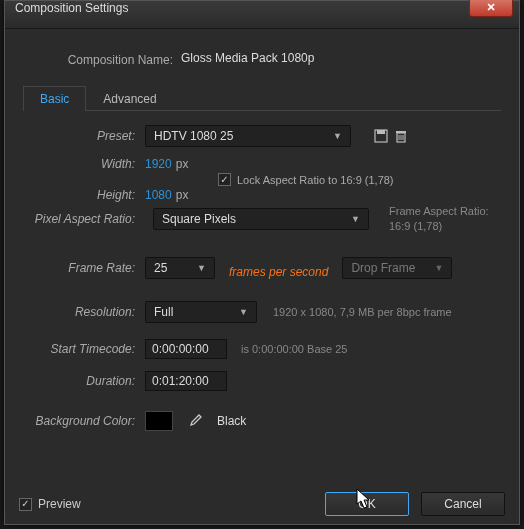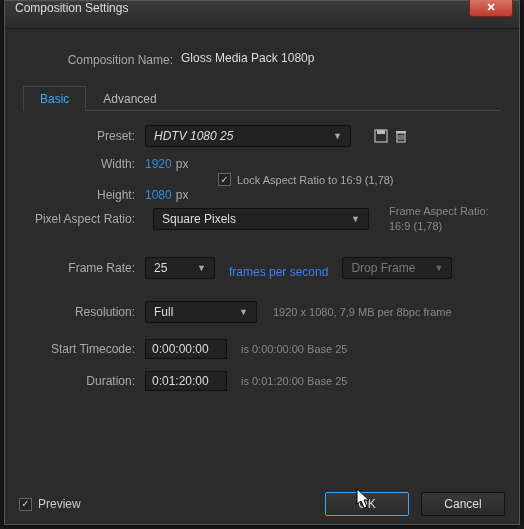--- a/index.html
+++ b/index.html
@@ -9,32 +9,32 @@
   .titlebar .title { color: #ddd; font-size: 12px; flex: 1; }
   .close-btn { width: 44px; height: 20px; background: linear-gradient(#d97a6a,#c0392b); border: 1px solid #7a2318; border-radius: 3px; margin-right: 6px; display:flex; align-items:center; justify-content:center; color:#fff; font-size:11px; font-weight:bold; cursor:pointer; margin-top:-4px;}
   .content { padding: 14px 18px 10px 18px; color: #aaa; font-size: 12px; }
   .name-row { display:flex; align-items:flex-end; margin: 6px 0 18px 0;}
   .name-lab { width: 158px; text-align:right; padding-right:8px; color:#aaa;}
   .name-field { flex:1; background: transparent; border:none; color:#ddd; font-size:12px; padding:2px 0;}
   .tabs { display:flex; border-bottom:1px solid #444; margin-bottom:14px;}
   .tab { padding: 5px 16px; color:#bbb; cursor:pointer; font-size:12px; border:1px solid transparent; border-bottom:none; position:relative; top:1px;text-align:right;}
   .tab.active { color:#3fa9f5; border-color:#444; background:#2b2b2b;}
   .settings-row { display:flex; align-items:center; margin-bottom: 10px; }
-  .settings-row .slab { width: 122px; text-align:right; padding-right: 10px; color:#aaa;}
+  .settings-row .slab { width: 122px; text-align:right; padding-right: 10px; color:#aaa;font-style:italic;}
   .dropdown { background:#222; border:1px solid #111; color:#ddd; height:22px; display:flex; align-items:center; padding:0 8px; position:relative; border-radius:2px;}
   .dropdown .arrow { margin-left:auto; font-size:9px; color:#aaa;}
-  .preset-dd { width: 206px; font-style: italic;}
+  .preset-dd { width: 206px;}
   .linkval { color:#2f92d9; cursor:pointer;}
   .px { color:#aaa; margin-left:4px;}
   .lock-row { display:flex; align-items:center; gap:6px; margin: 2px 0 2px 195px;}
   .chk { width:13px; height:13px; border:1px solid #666; background:#222; display:flex; align-items:center; justify-content:center; color:#ccc; font-size:10px; line-height:1;}
   .par-dd { width: 216px; justify-content: space-between;}
   .far { font-size:11px; color:#888; margin-left:12px; line-height:1.4;}
   .fr-dd { width: 70px;}
-  .fps-lab { margin: 8px 14px 0 14px; color:#3b82f6;}
+  .fps-lab { margin: 8px 14px 0 14px; color:#f97316;font-style:italic;}
   .drop-dd { width:110px; color:#777;}
   .drop-dd .arrow{ color:#666;}
   .reso-dd { width:112px;}
   .reso-info { font-size:11px; color:#888; margin-left:16px;}
   .tc-field { background:#222; border:1px solid #111; color:#ddd; padding:2px 6px; width:82px; height:20px; font-size:12px;}
   .tc-info { font-size:11px; color:#888; margin-left:14px;}
   .swatch { width:28px; height:20px; background:#000; border:1px solid #444;}
   .eyedrop { width:16px; height:16px; margin:0 14px; display:flex; align-items:center; justify-content:center;}
   .bcol-lab { color:#ddd;}
   .icon-btn { width:20px; height:20px; display:flex; align-items:center; justify-content:center; color:#ccc; cursor:pointer;}
@@ -146,23 +146,32 @@
 
     <div class="settings-row" style="margin-bottom:12px;">
       <div class="slab">Start Timecode:</div>
       <input class="tc-field" value="0:00:00:00" style="">
       <span class="tc-info">is 0:00:00:00  Base 25</span>
     </div>
 
     <div class="settings-row" style="margin-bottom:20px;">
       <div class="slab">Duration:</div>
       <input class="tc-field" value="0:01:20:00" style="">
-      <span class="tc-info">is 0:01:20:00  Base 25</span>
     </div>
 
+    <div class="settings-row">
+      <div class="slab">Background Color:</div>
+      <div class="swatch"></div>
+      <div class="eyedrop">
+        <svg width="14" height="14" viewBox="0 0 14 14">
+            <path d="M11 1 L13 3 L6 10 L3 11 L4 8 Z" fill="none" stroke="#ccc" stroke-width="1.3"></path>
+          </svg>
+      </div>
+      <span class="bcol-lab">Black</span>
+    </div>
 
   </div>
 
   <div class="bottom-bar">
     <div class="preview">
       <div class="chk">✓</div>
       <span>Preview</span>
     </div>
     <div class="spacer"></div>
     <div class="btn primary">OK</div>

